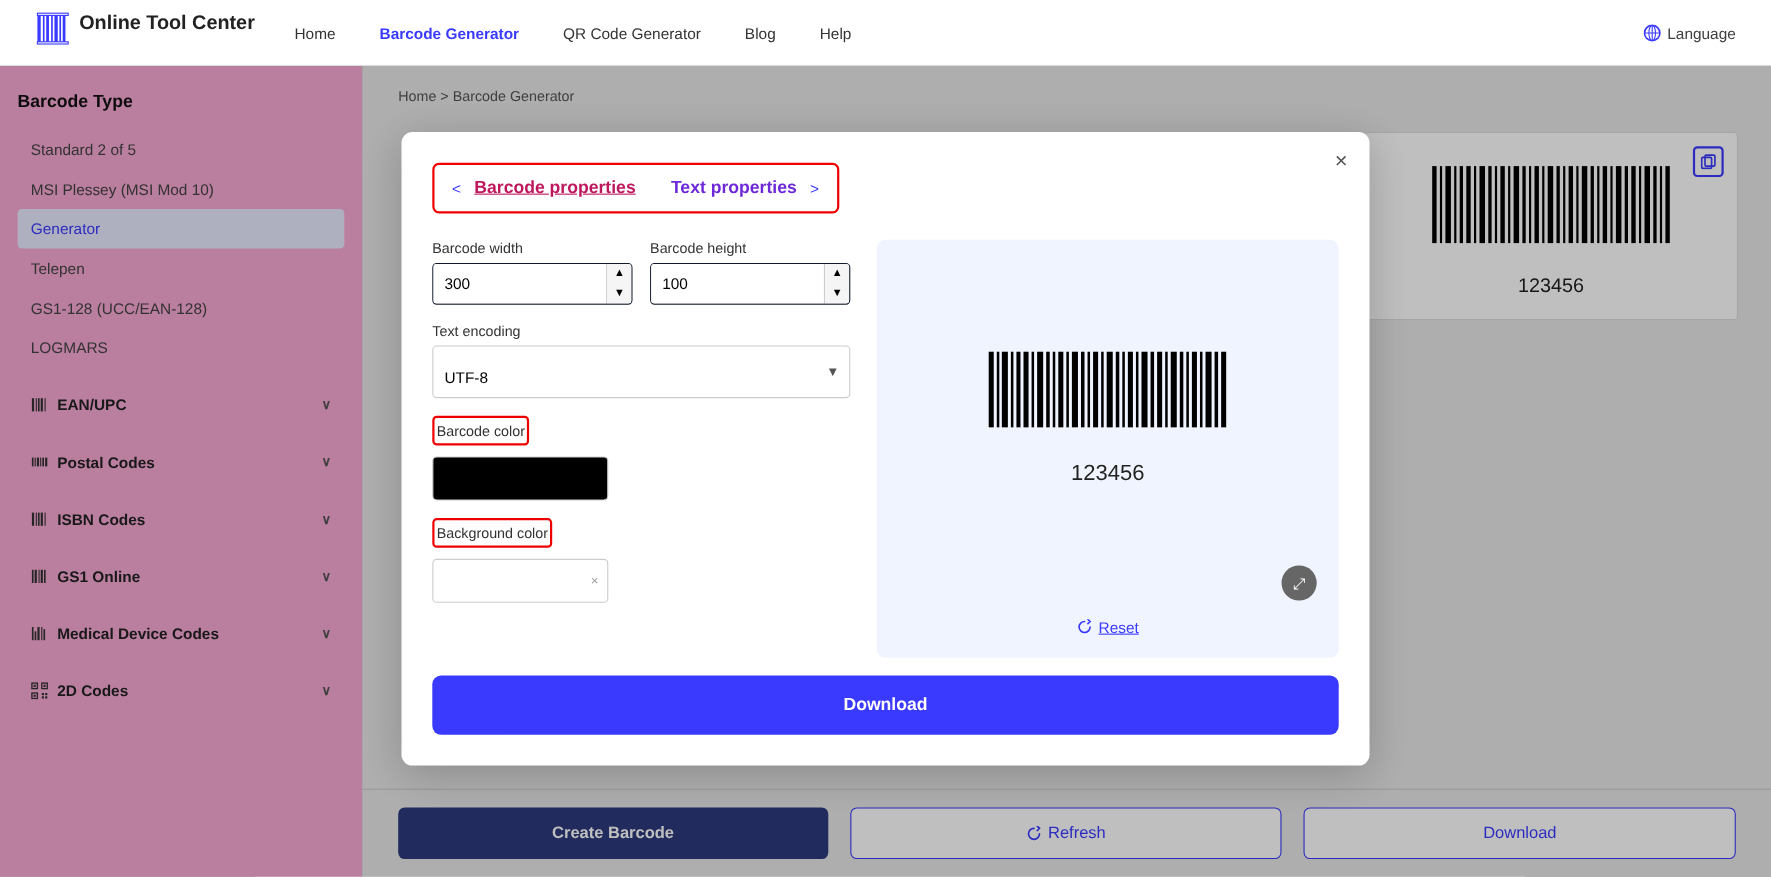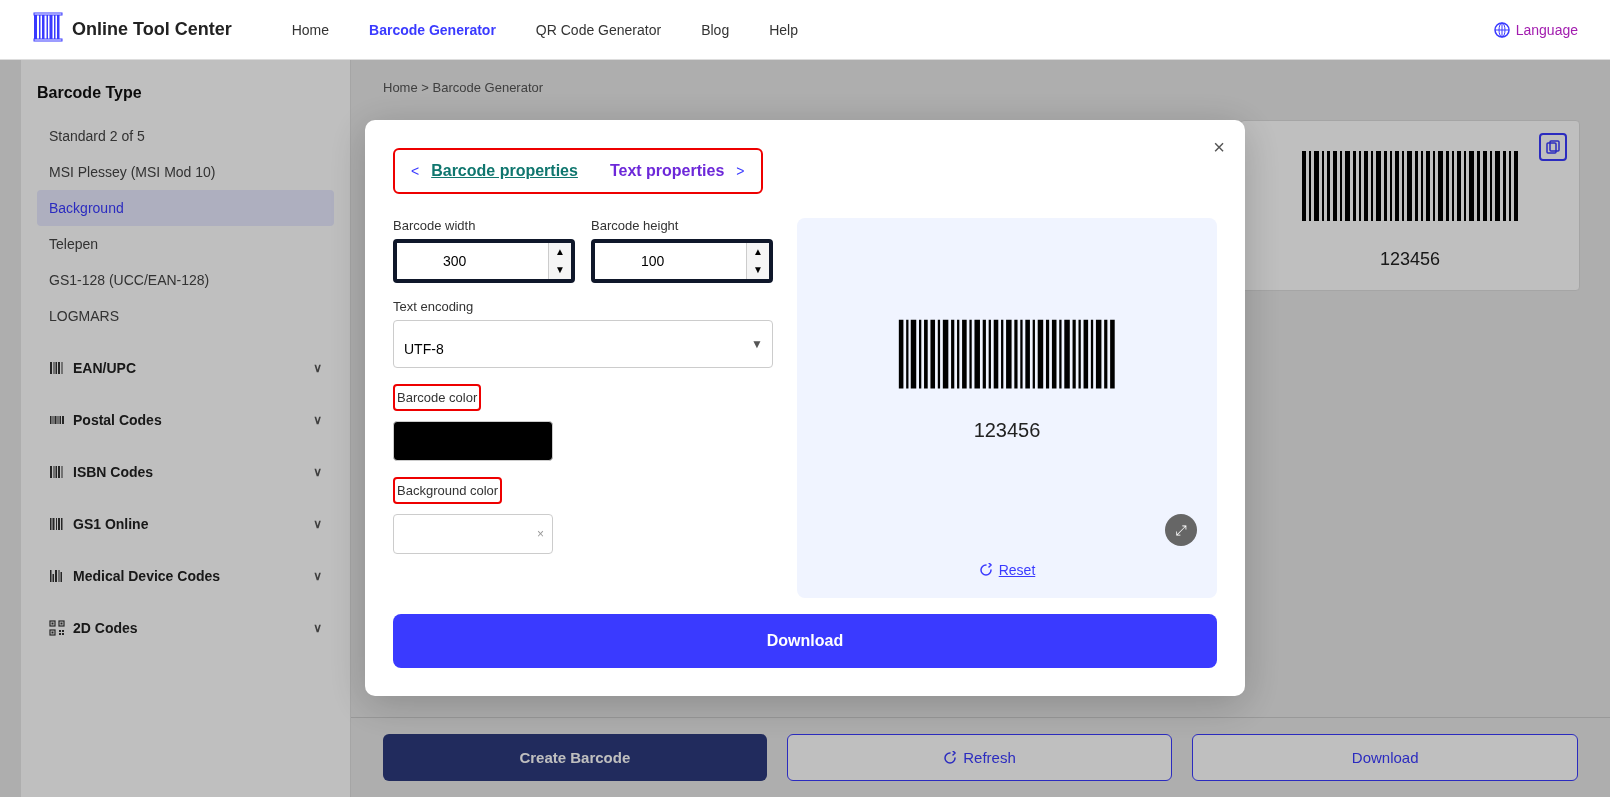--- a/index.html
+++ b/index.html
@@ -16,26 +16,26 @@
       border-bottom: 1px solid #ddd;
       display: flex;
       align-items: center;
       padding: 0 32px;
       height: 60px;
       position: relative;
       z-index: 10;
     }
     .logo-area {
       display: flex;
-      align-items: center;
+      align-items: flex-start;
       gap: 8px;
       font-size: 18px;
       font-weight: 700;
       color: #222;
-      margin-right: 60px;
+      margin-right: 36px;
     }
     .logo-icon {
       color: #3a3aff;
       font-size: 24px;
     }
     nav {
       display: flex;
       gap: 40px;
       flex: 1;
     }
@@ -47,41 +47,40 @@
     }
     .nav-item.active {
       color: #3a3aff;
       font-weight: 600;
     }
     .lang-btn {
       display: flex;
       align-items: flex-end;
       gap: 6px;
       font-size: 14px;
-      color: #a21caf;
+      color: #404040;
       cursor: pointer;
       margin-left: auto;
     }
 
     
     .main-layout {
       display: flex;
       height: calc(797px - 60px);
       position: relative;
     }
 
     
     .sidebar {
       width: 330px;
-      background: #ffffff;
+      background: #f9a8d4;
       border-right: 1px solid #ddd;
       padding: 24px 16px;
       overflow-y: auto;
       flex-shrink: 0;
-      margin-left: 21px;
     }
     .sidebar-title {
       font-size: 16px;
       font-weight: 700;
       color: #111;
       margin-bottom: 16px;
     }
     .sidebar-item {
       padding: 10px 12px;
       font-size: 14px;
@@ -252,21 +251,21 @@
       width: fit-content;
       gap: 0;
     }
     .modal-tab {
       font-size: 16px;
       font-weight: 600;
       padding: 4px 8px;
       cursor: pointer;
     }
     .modal-tab.active {
-      color: #0f766e;
+      color: #be185d;
       text-decoration: underline;
     }
     .modal-tab.inactive { color: #6d28d9; }
     .tab-arrow {
       color: #3a3aff;
       font-size: 14px;
       margin-right: 4px;
     }
     .tab-arrow-right {
       color: #3a3aff;
@@ -304,24 +303,23 @@
       flex: 1;
     }
     .form-label {
       font-size: 13px;
       color: #333;
       margin-bottom: 6px;
       display: block;
     }
     .input-stepper {
       display: flex;
-      border: 4px solid #0f172a;
+      border: 1px solid #0f172a;
       border-radius: 4px;
       overflow: hidden;
-      padding-left: 36px;
     }
     .input-stepper input {
       flex: 1;
       border: none;
       outline: none;
       padding: 8px 10px;
       font-size: 14px;
       width: 100%;
     }
     .stepper-btns {
@@ -502,21 +500,21 @@
     <span>Language</span>
   </div>
 </header>
 
 <div class="main-layout">
 
   <aside class="sidebar">
     <div class="sidebar-title">Barcode Type</div>
     <div class="sidebar-item">Standard 2 of 5</div>
     <div class="sidebar-item">MSI Plessey (MSI Mod 10)</div>
-    <div class="sidebar-item active">Background</div>
+    <div class="sidebar-item active">Generator</div>
     <div class="sidebar-item">Telepen</div>
     <div class="sidebar-item">GS1-128 (UCC/EAN-128)</div>
     <div class="sidebar-item">LOGMARS</div>
 
     <div class="sidebar-group">
       <div class="sidebar-group-header">
         <svg width="16" height="16" viewBox="0 0 16 16">
             <rect x="1" y="2" width="2" height="12" fill="#333"></rect>
             <rect x="4.5" y="2" width="1" height="12" fill="#333"></rect>
             <rect x="6.5" y="2" width="1.5" height="12" fill="#333"></rect>

